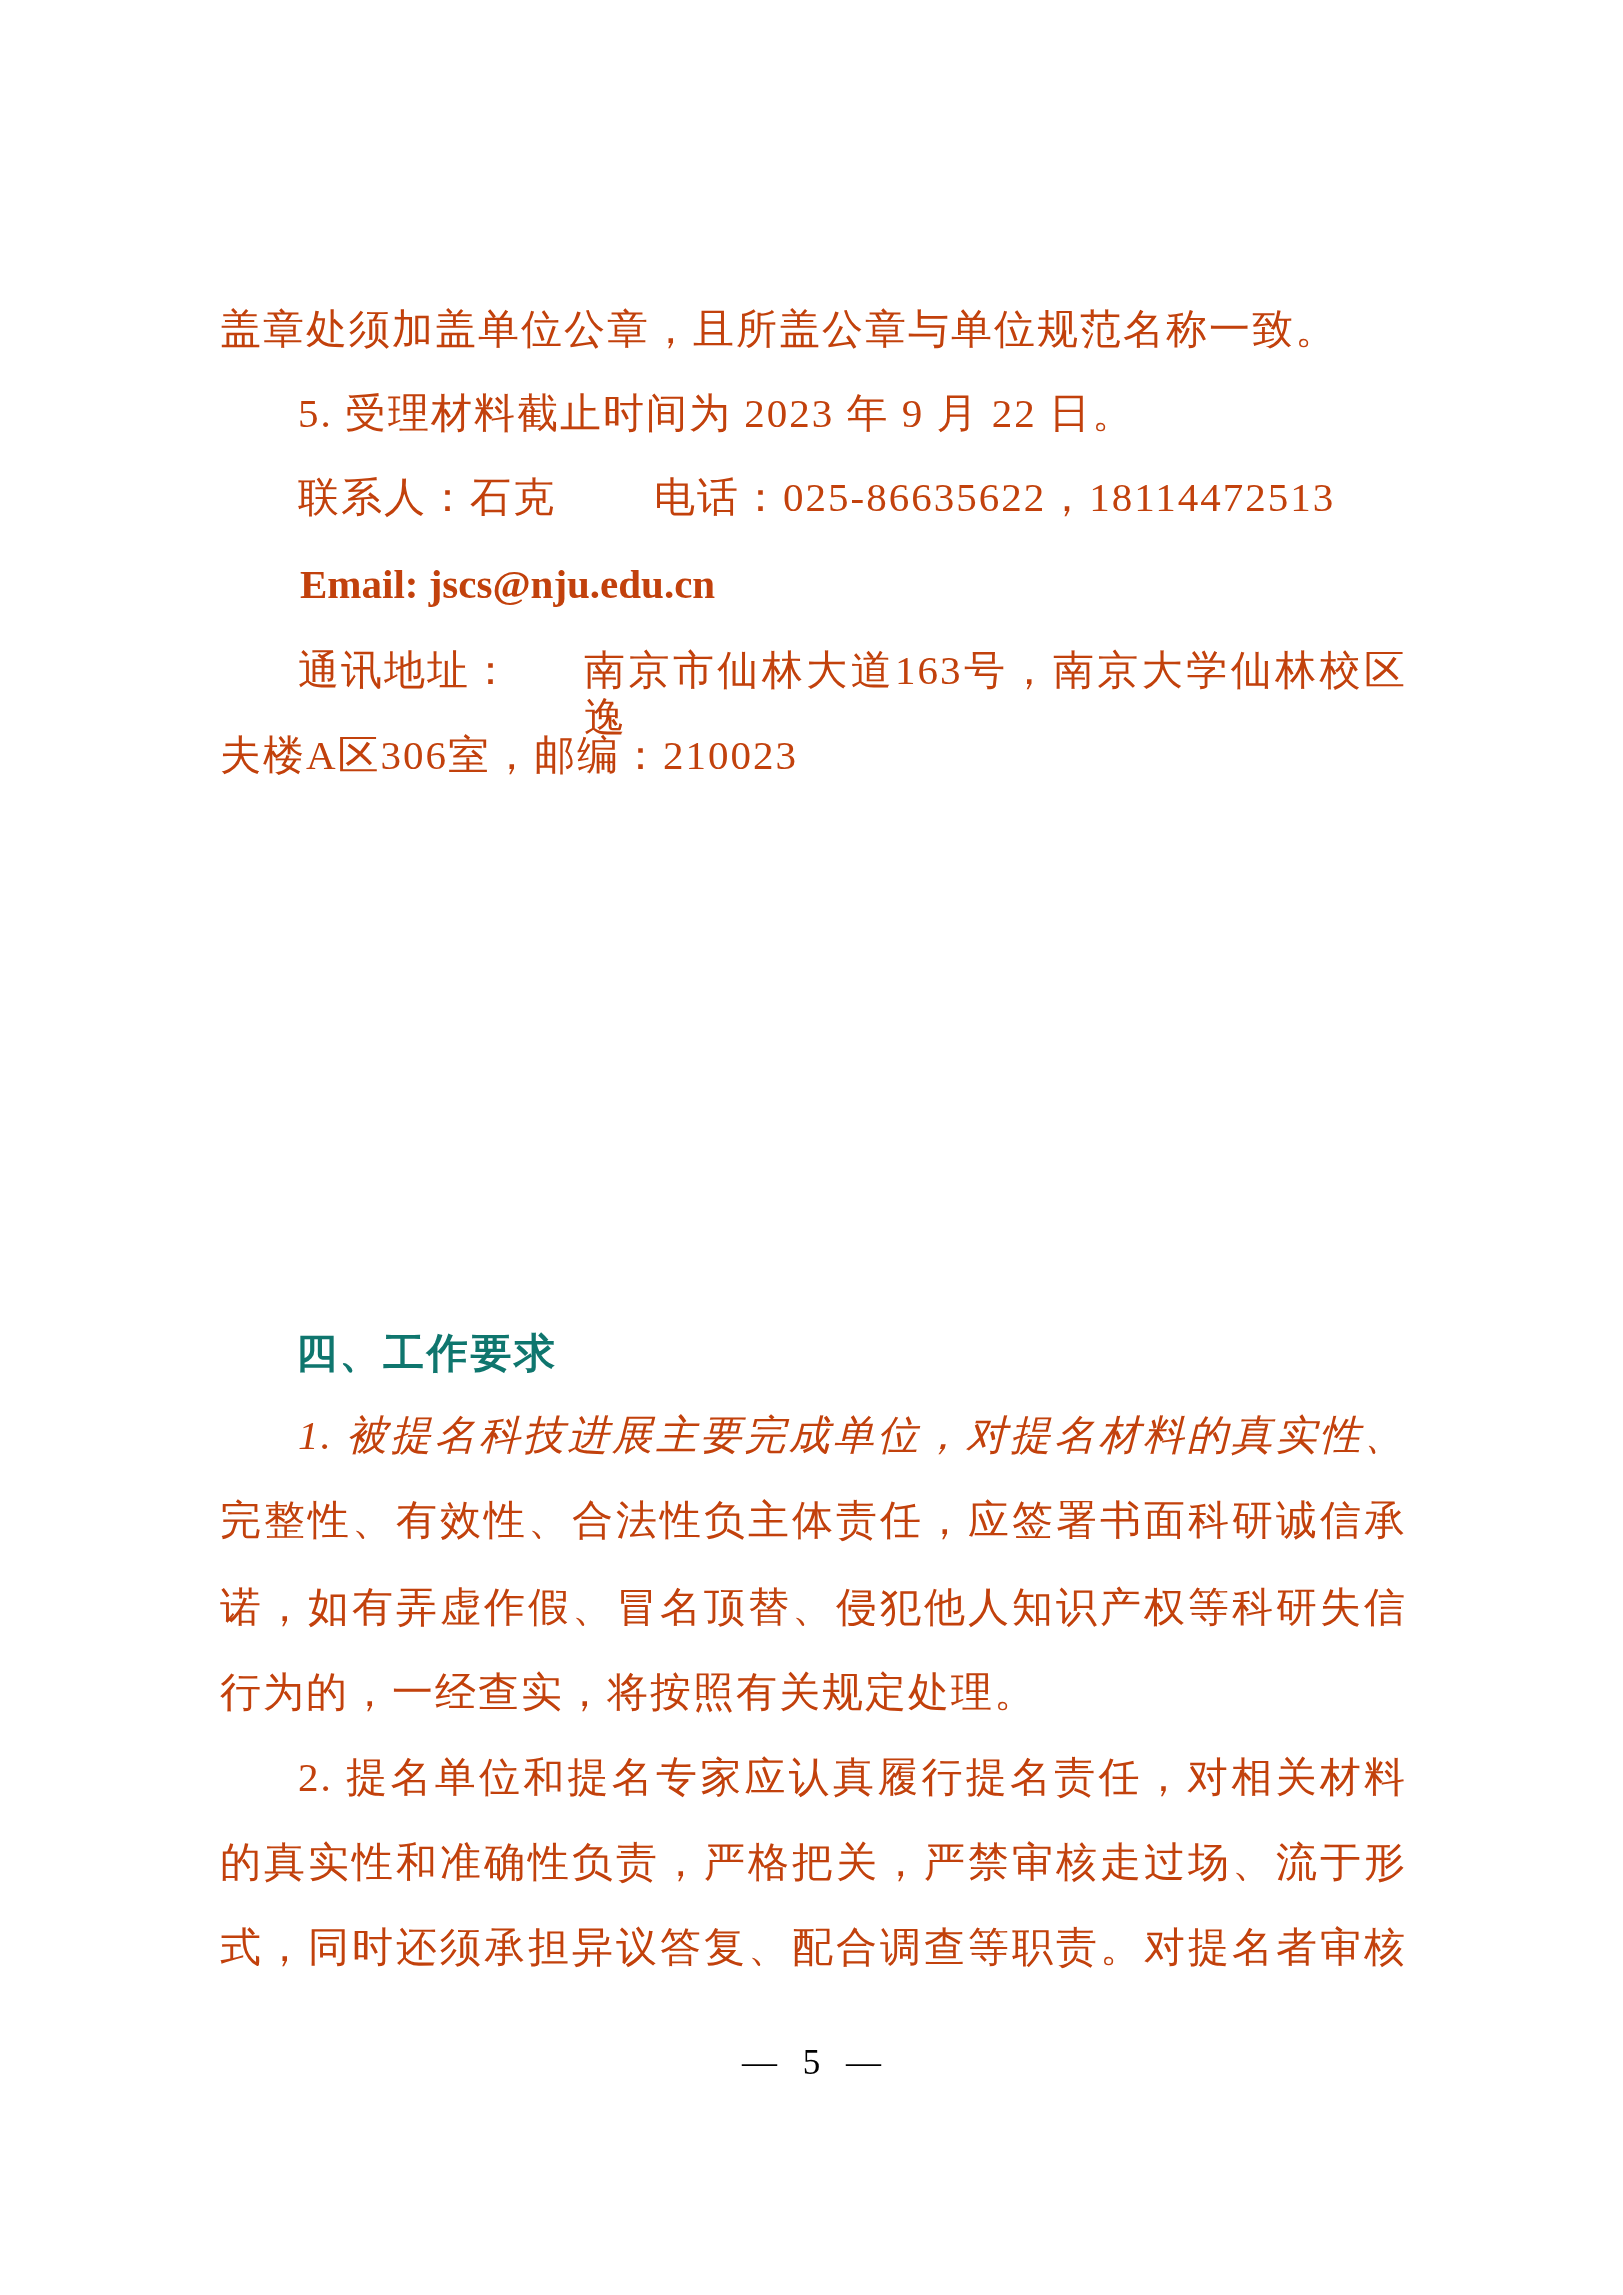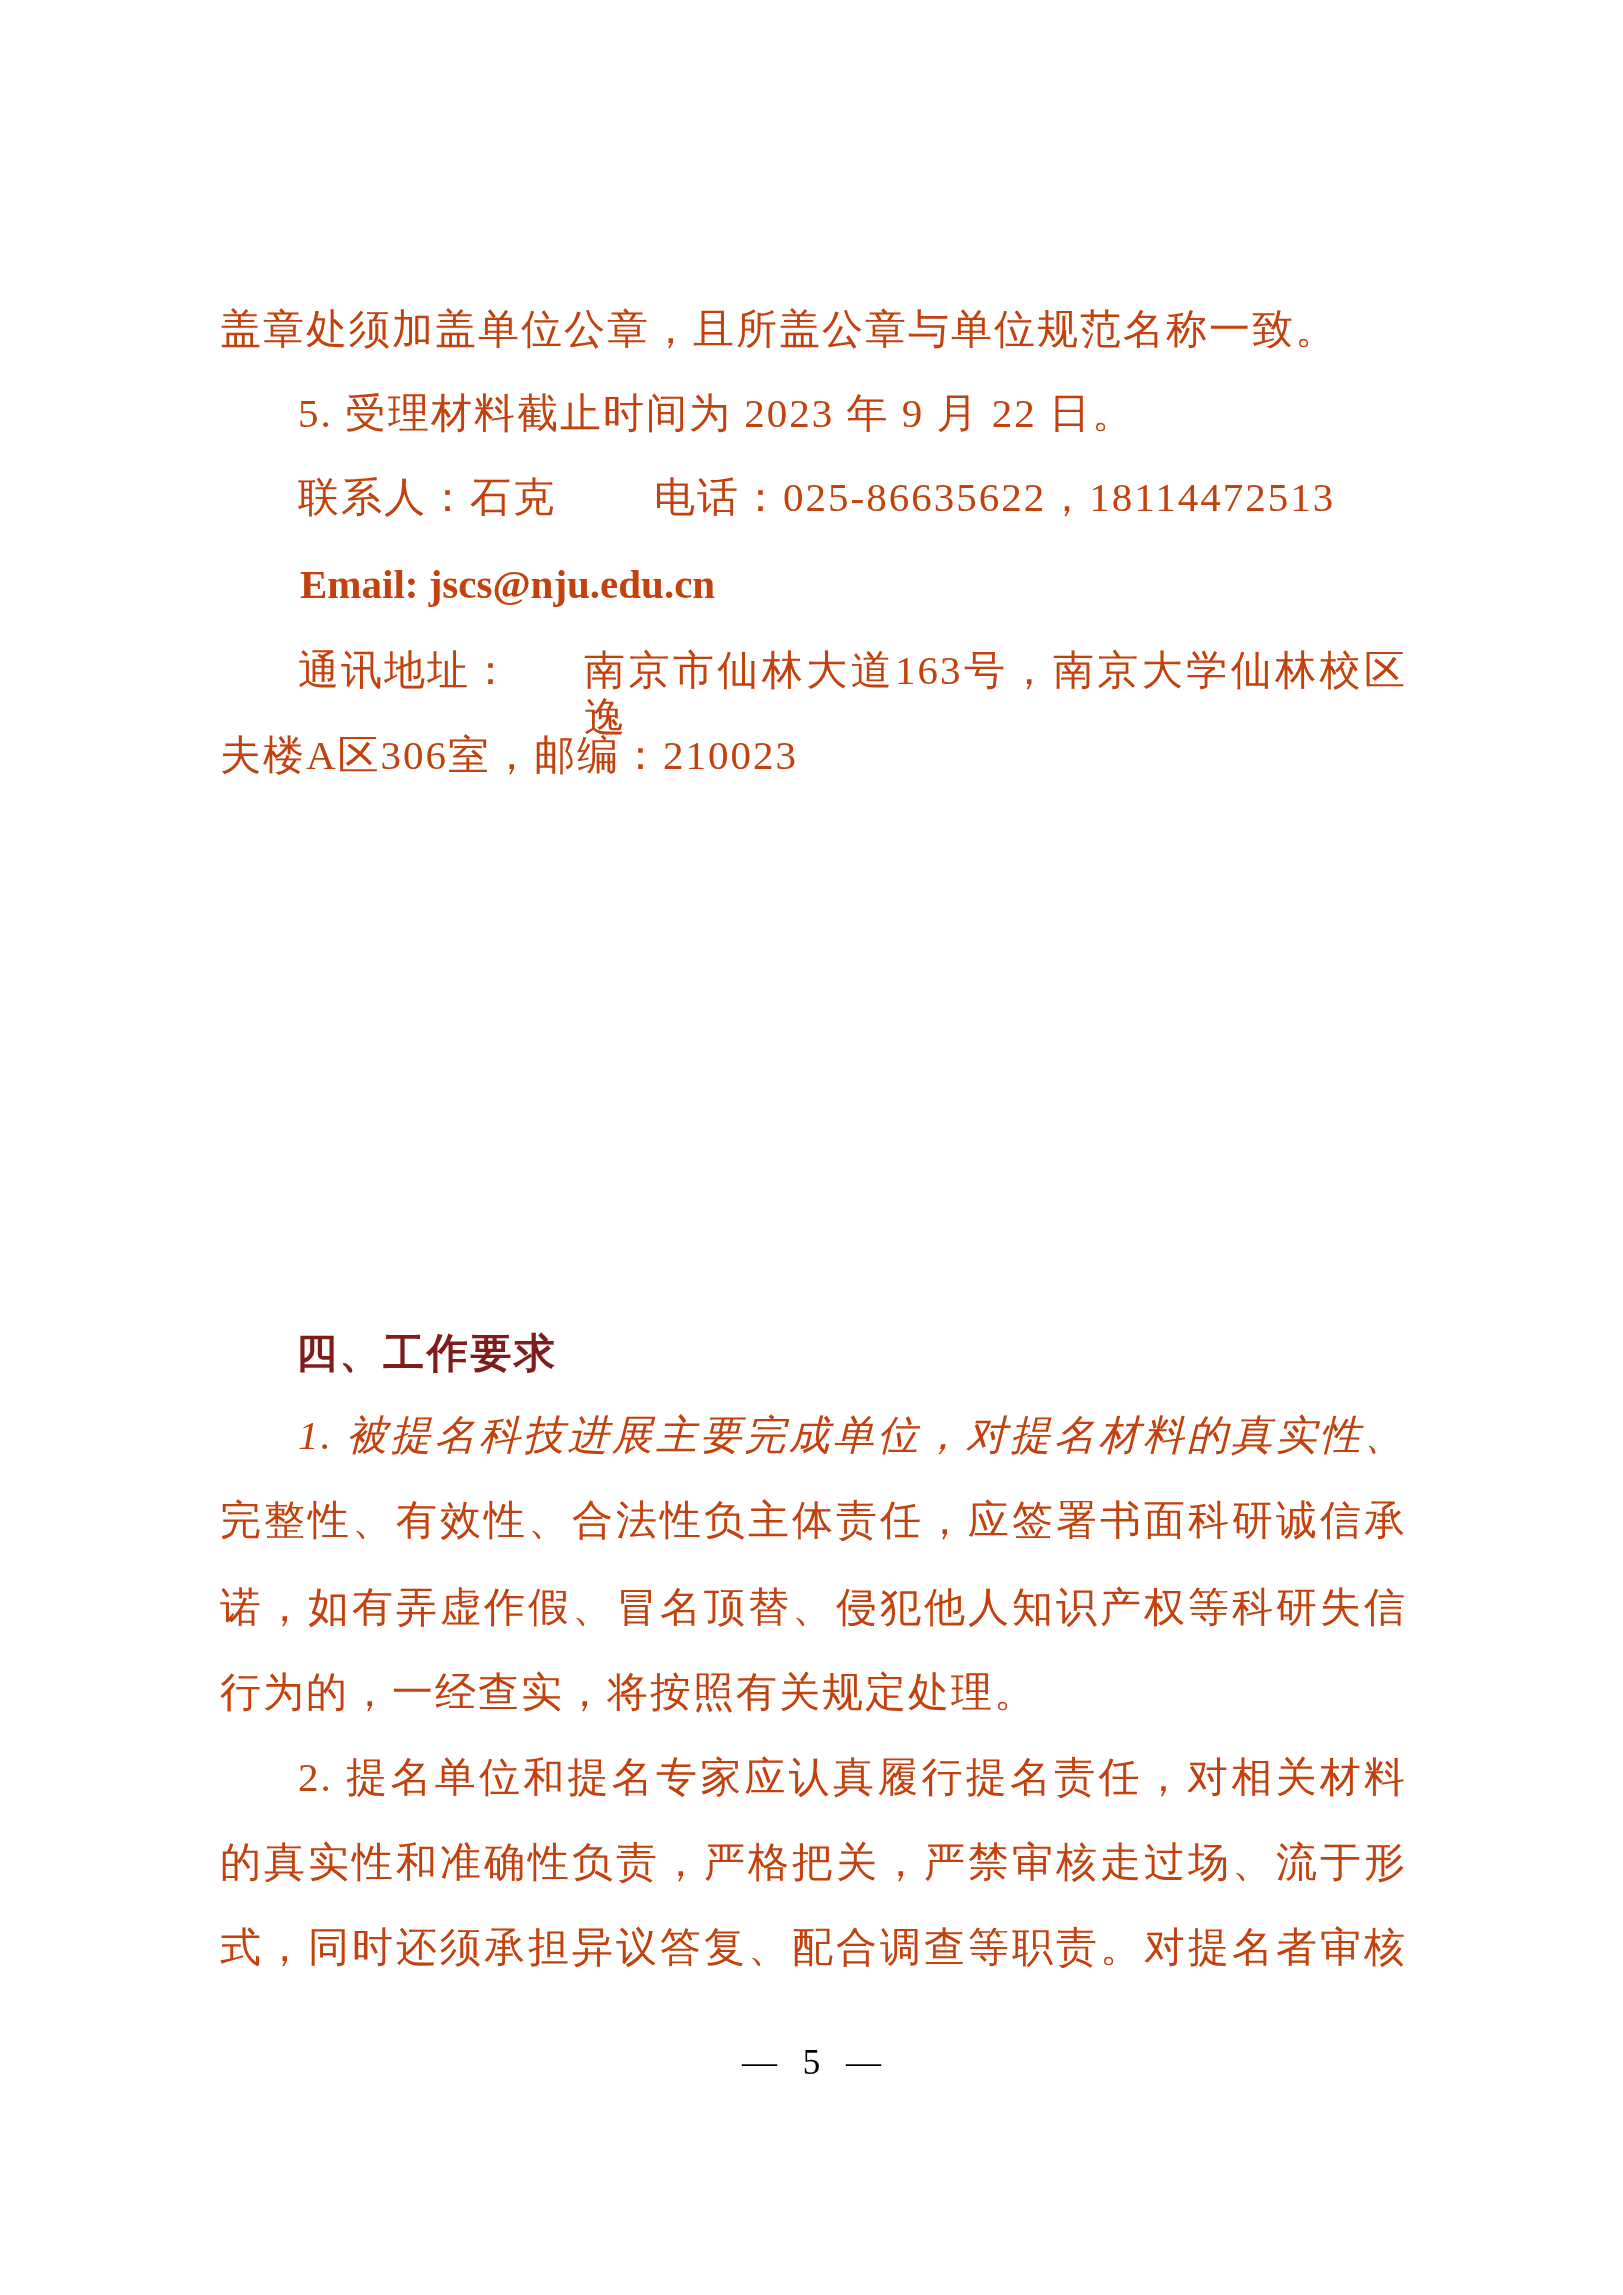--- a/index.html
+++ b/index.html
@@ -44,21 +44,21 @@
     white-space: normal;
     text-align: justify;
     text-align-last: justify;
   }
   .heading {
     position: absolute;
     font-family: Liberation Serif, serif;
     font-weight: 700;
     font-size: 41px;
     letter-spacing: 2.6px;
-    color: #7f1d1d;
+    color: #0f766e;
     white-space: nowrap;
   }
   .footer {
     position: absolute;
     left: 0;
     width: 100%;
     text-align: center;
     font-size: 35px;
     word-spacing: 17px;
     color: #000000;

